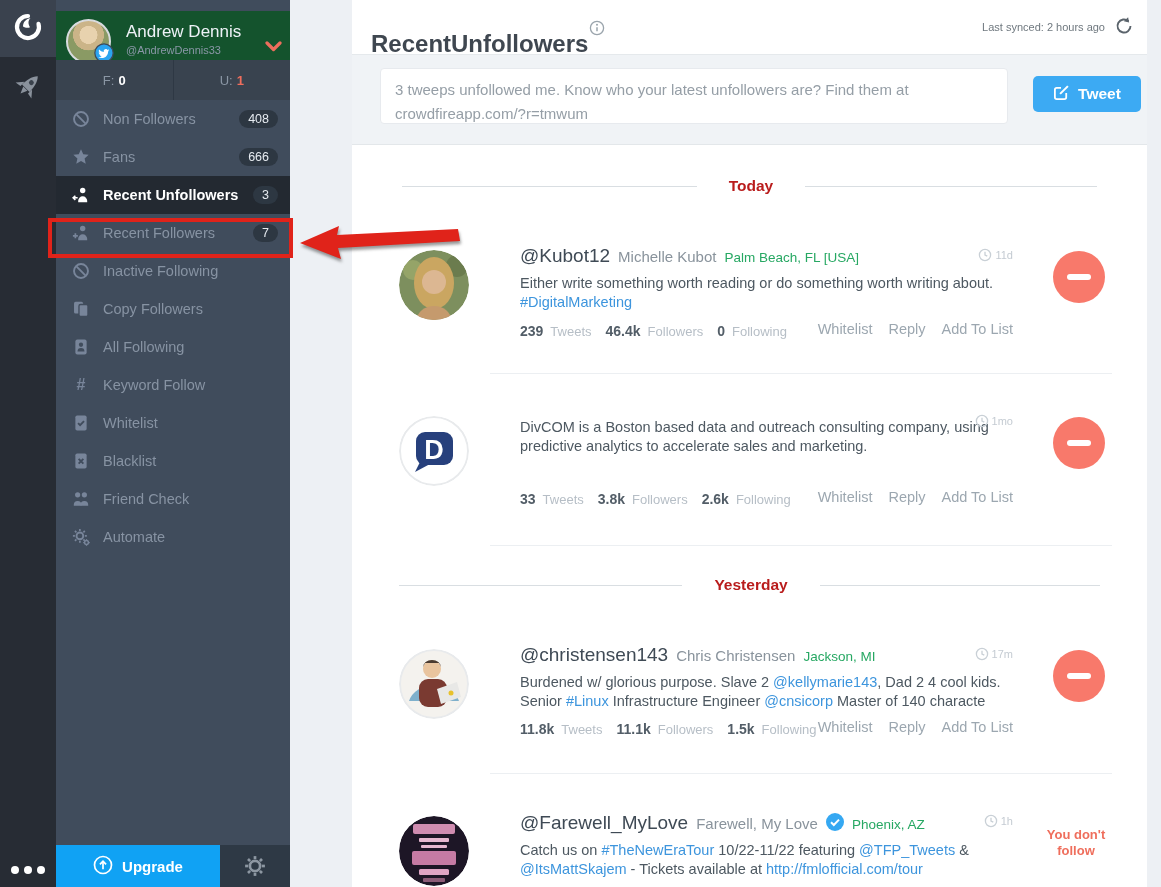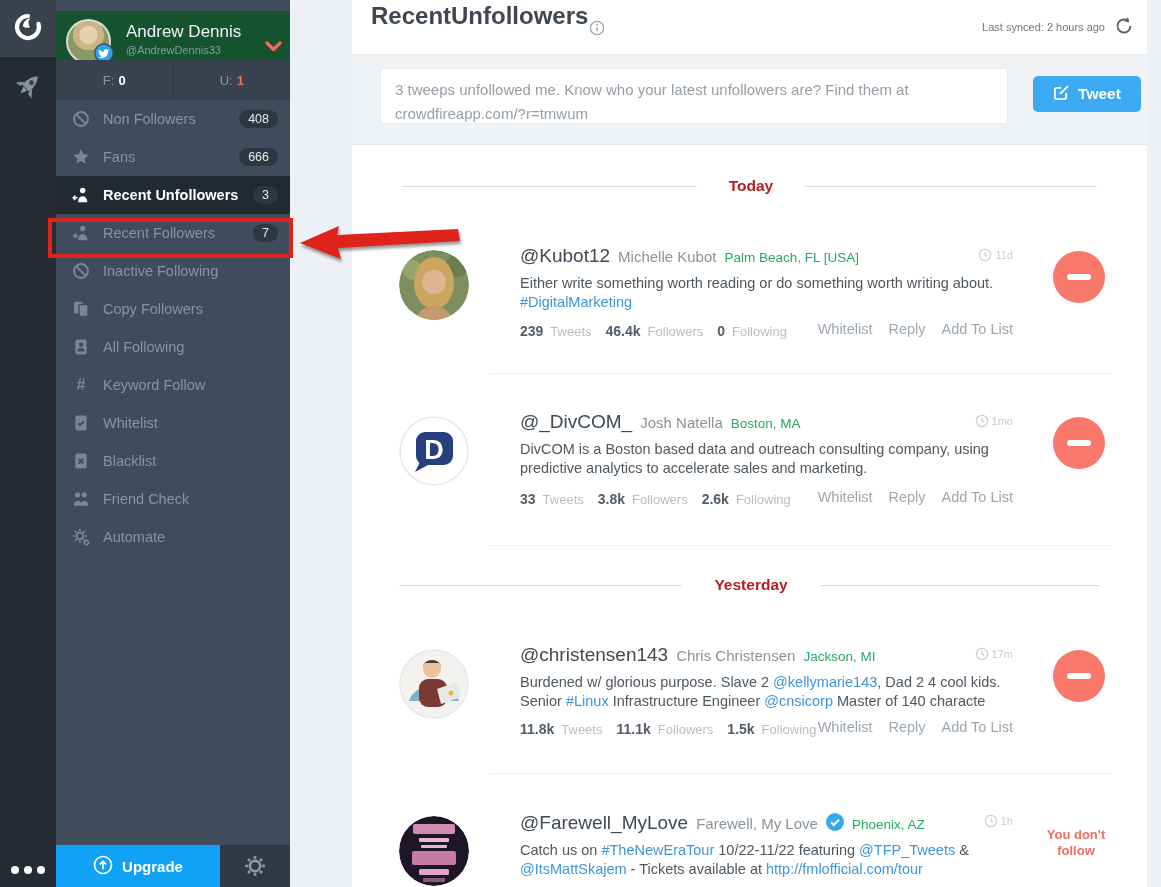--- a/index.html
+++ b/index.html
@@ -46,21 +46,21 @@
 
   .bottom-bar { position:absolute; left:0; bottom:0; width:234px; height:42px; display:flex; }
   .upgrade-btn { width:164px; height:42px; background:#10a2f4; color:#fff; font-size:15px; font-weight:bold;
                  display:flex; align-items:center; justify-content:center; gap:9px; cursor:pointer; }
   .gear-cell { width:70px; height:42px; background:#2e3945; display:flex; align-items:center; justify-content:center; cursor:pointer; }
 
   
   .main { position:absolute; left:290px; top:0; width:871px; height:887px; background:#edf0f4; }
   .main-header { position:absolute; left:62px; top:0; width:795px; height:55px; background:#fff;
                  border-bottom:1px solid #e5e9ec; }
-  .page-title { position:absolute; left:19px; top:2px; font-size:24px; color:#3f4750; }
+  .page-title { position:absolute; left:19px; top:30px; font-size:24px; color:#3f4750; }
   .info-ic { position:absolute; left:237px; top:20px; }
   .last-synced { position:absolute; right:42px; top:21px; font-size:11px; color:#6f787f;margin-left:35px; }
   .refresh-btn { position:absolute; right:12px; top:15px; width:22px; height:22px; cursor:pointer; }
 
   .composer { position:absolute; left:62px; top:55px; width:795px; height:90px; background:#f0f3f6;
               border-bottom:1px solid #e3e7ea; }
   .composer-input { position:absolute; left:28px; top:13px; width:628px; height:56px; background:#fff;
       border:1px solid #e7eaee; border-radius:4px; padding:9px 14px; font-size:15px; line-height:24px;
       color:#959ea6; }
   .tweet-btn { position:absolute; left:681px; top:21px; width:108px; height:36px; background:#3caaf3;
@@ -408,25 +408,20 @@
       <div class="card" style="top:266px;">
         <div class="card-avatar">
           <svg width="70" height="70" viewBox="0 0 70 70">
             <circle cx="35" cy="35" r="34" fill="#fff" stroke="#e8eaec" stroke-width="2"></circle>
             <rect x="17" y="16" width="37" height="33" rx="9" fill="#27407c"></rect>
             <path d="M22 44 L16 56 L31 48 Z" fill="#27407c"></path>
             <text x="35" y="43" font-size="27" font-weight="bold" fill="#fff" text-anchor="middle" font-family="Liberation Sans, sans-serif">D</text>
           </svg>
         </div>
         <div class="card-body">
-          <div class="c-head">
-            <span class="c-handle">@_DivCOM_</span>
-            <span class="c-name">Josh Natella</span>
-            <span class="c-loc">Boston, MA</span>
-          </div>
           <p class="c-bio"><span>DivCOM is a Boston based data and outreach consulting company, using predictive analytics to accelerate sales and marketing.</span></p>
         </div>
         <div class="c-time">
           <svg width="14" height="14" viewBox="0 0 14 14">
               <circle cx="7" cy="7" r="5.6" fill="none" stroke="#c9d0d6" stroke-width="1.3"></circle>
               <path d="M7 3.8 V7 l2.3 1.2" stroke="#c9d0d6" stroke-width="1.3" fill="none"></path>
             </svg>
           <span>1mo</span>
         </div>
         <div class="c-stats" style="top:80px;">

